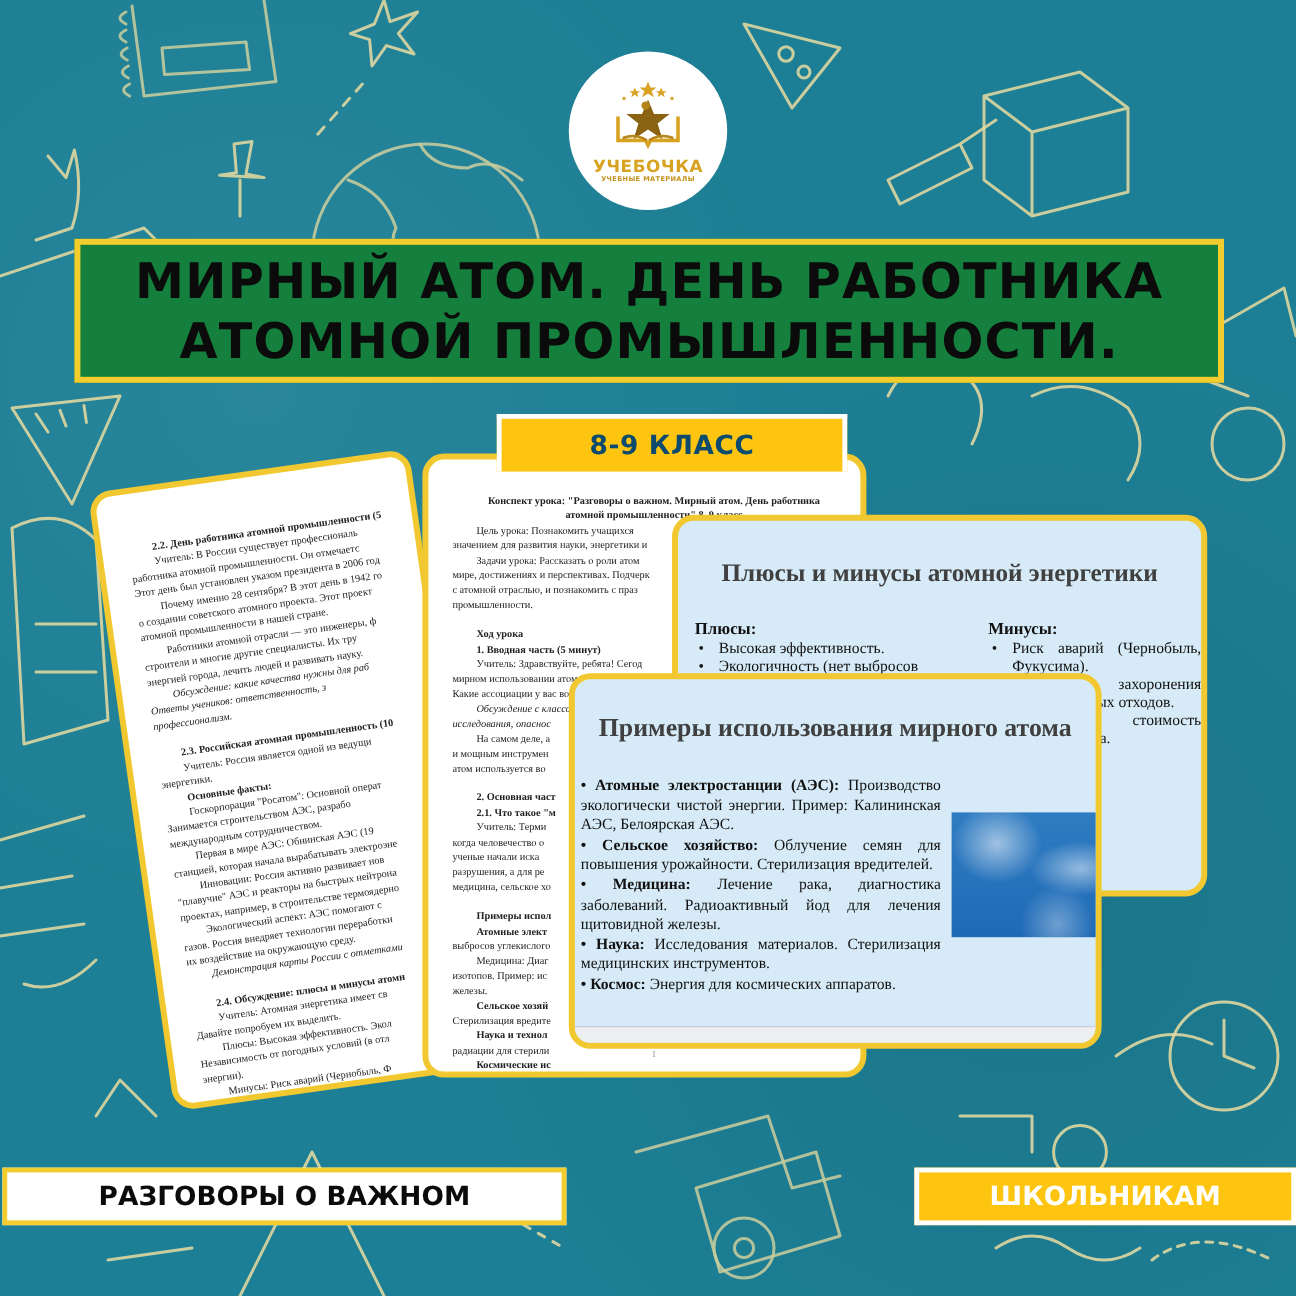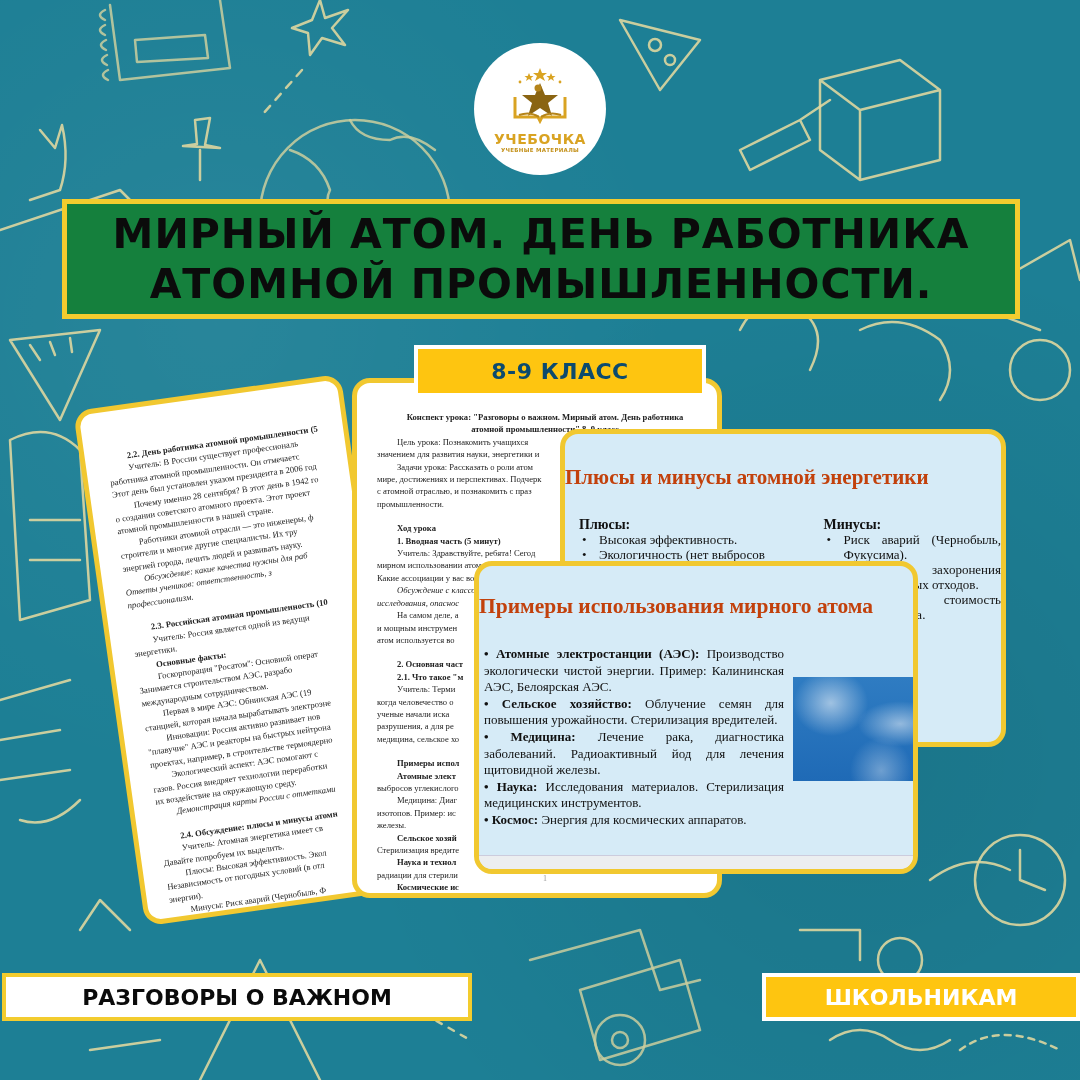--- a/index.html
+++ b/index.html
@@ -69,21 +69,21 @@
   .page-num { position: absolute; bottom: 10px; font-size: 8px; color: #999; }
 
   
   .slide {
     position: absolute; background: #d6ebf7; border: 5px solid #f1c830; border-radius: 18px;
     overflow: hidden; font-family: "Liberation Serif", serif; color: #111;
   }
   .slide1 { left: 560px; top: 429px; width: 446px; height: 318px; }
   .slide2 { left: 474px; top: 561px; width: 444px; height: 313px; }
   .slide-title {
-    font-weight: bold; font-size: 21px; text-align: left; color: #c2410c; white-space: nowrap;
+    font-weight: bold; font-size: 21px; text-align: center; color: #404040; white-space: nowrap;
   }
   .slide1 .slide-title { margin-top: 31px; padding-left: 0; }
   .cols { display: flex; margin-top: 27px; padding-left: 14px; }
   .col { width: 248px; font-size: 13px; line-height: 15px; }
   .col .h { font-weight: bold; font-size: 14px; }
   .col ul { list-style: none; }
   .col li { position: relative; padding-left: 20px; text-align: justify; }
   .col li::before { content: "•"; position: absolute; left: 3px; }
 
   .slide2 .slide-title { margin-top: 28px; font-size: 21.5px; }

